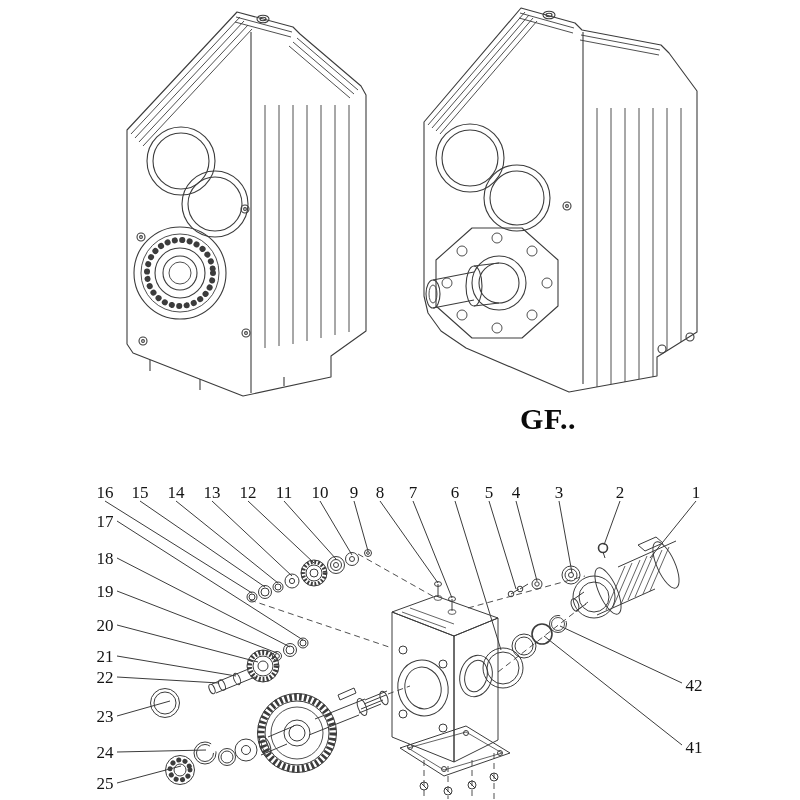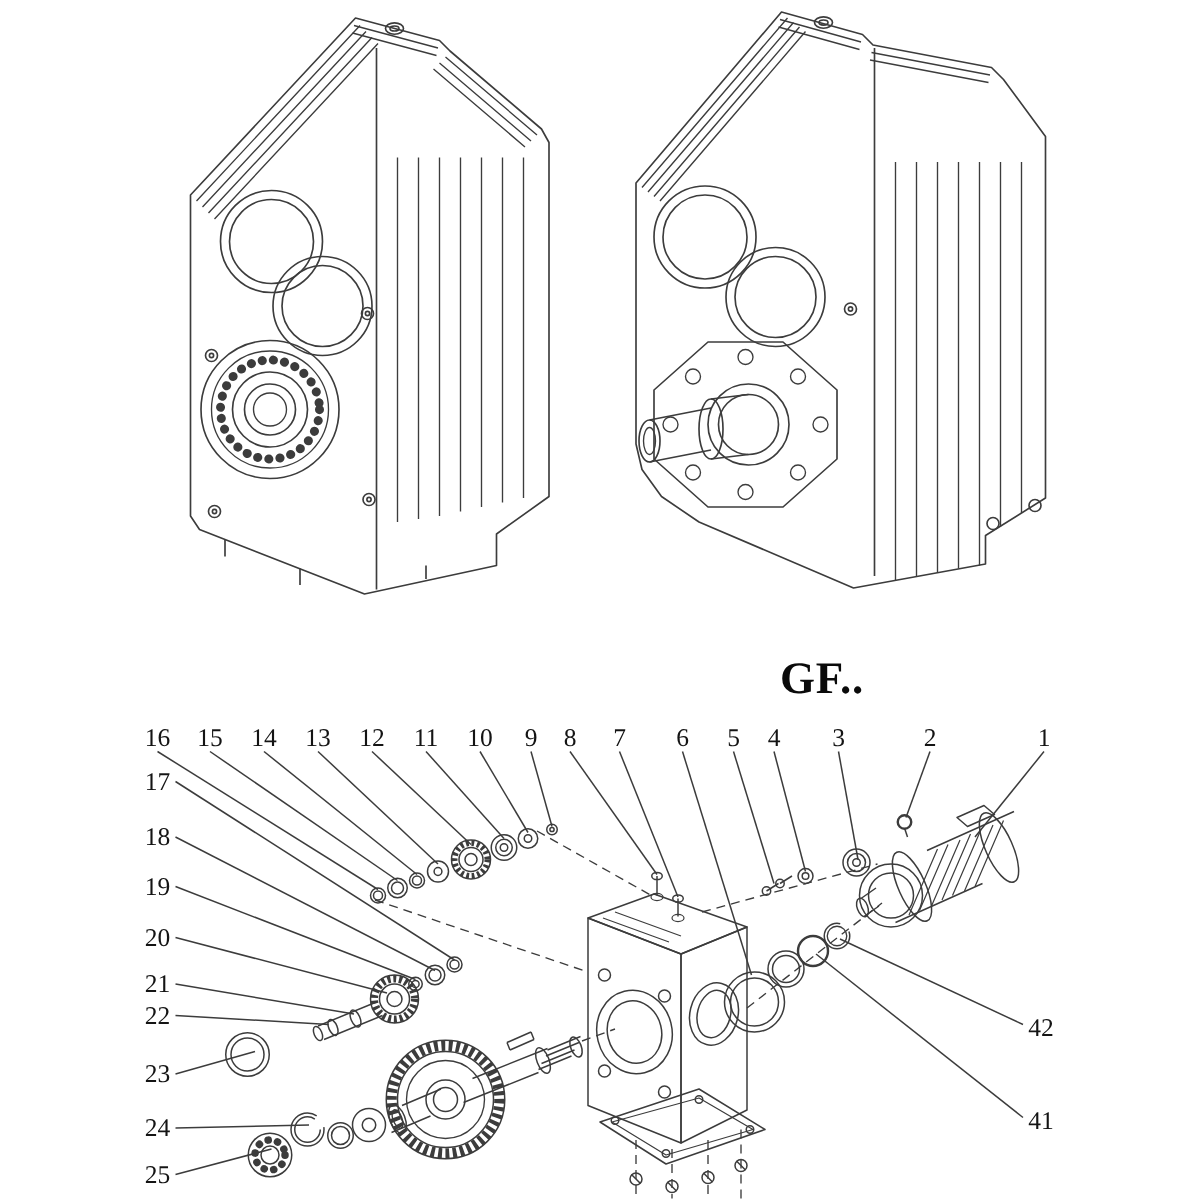--- a/index.html
+++ b/index.html
@@ -1,21 +1,21 @@
 <!DOCTYPE html>
 <html><head>
 <meta charset="utf-8">
 <style>
   html,body{margin:0;padding:0;background:#ffffff;}
   .stage{position:relative;width:800px;height:800px;background:#ffffff;overflow:hidden;
          font-family:"Liberation Serif", serif;}
   .model-label{position:absolute;transform:translateX(-50%);font-weight:bold;font-size:30px;
                letter-spacing:0.5px;color:#0a0a0a;white-space:nowrap;}
   #label-left{left:258px;top:418px;}
-  #label-right{left:548px;top:436px;}
+  #label-right{left:548px;top:402px;}
   svg{position:absolute;left:0;top:0;}
   #callout-layer text{font-family:"Liberation Serif", serif;font-size:17px;fill:#141414;
                       text-anchor:middle;dominant-baseline:central;}
   #callout-layer line{stroke:#3c3c3c;stroke-width:1;}
 </style>
 </head>
 <body>
 
 <div class="stage">
 

